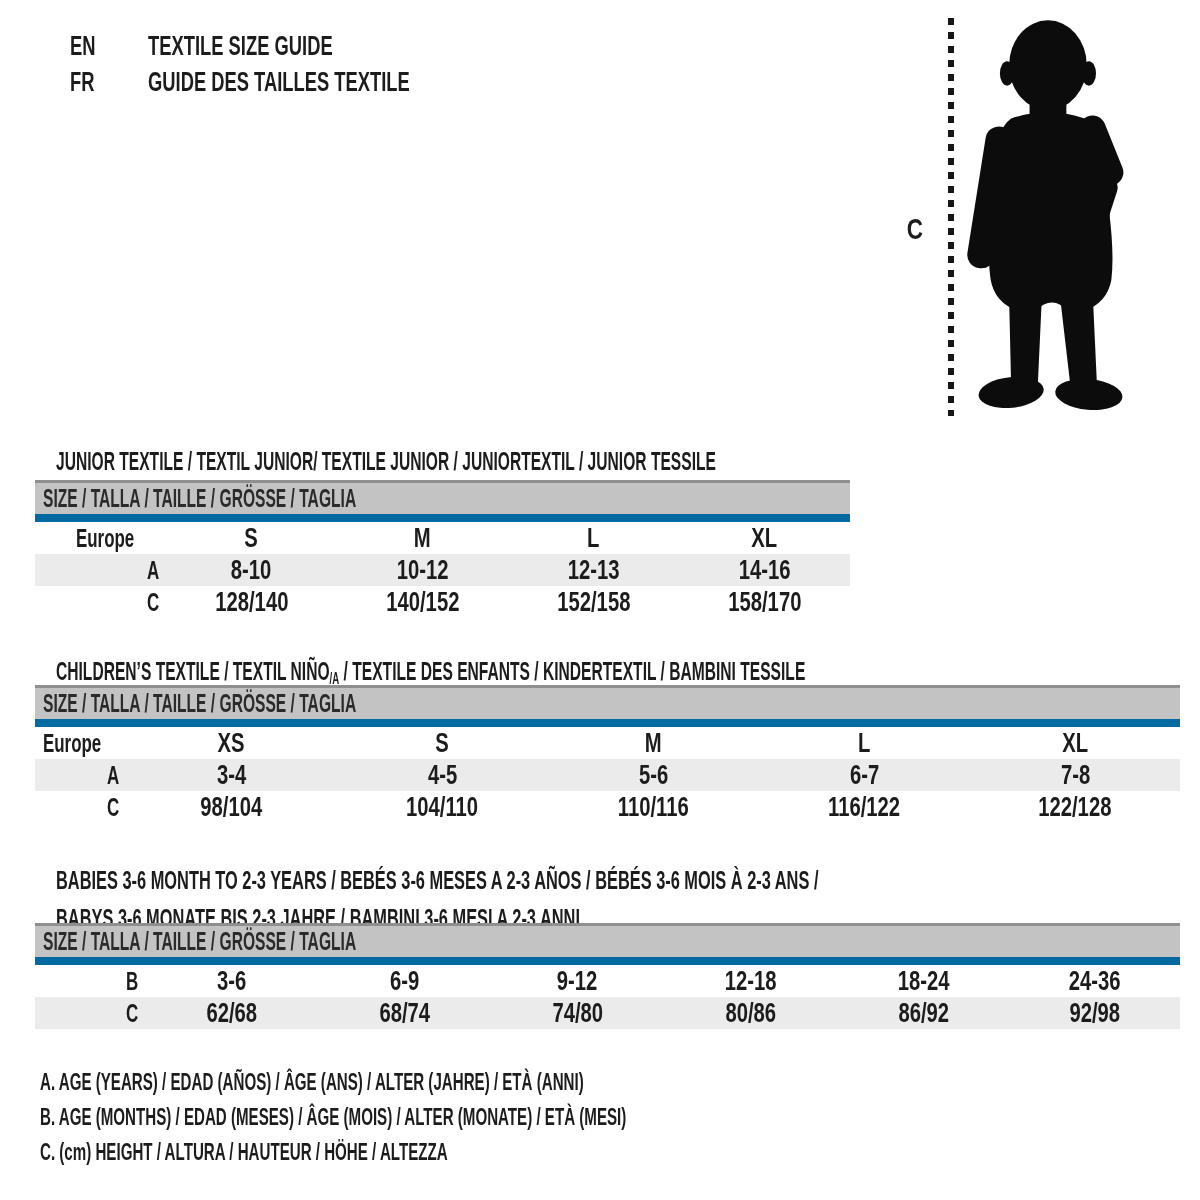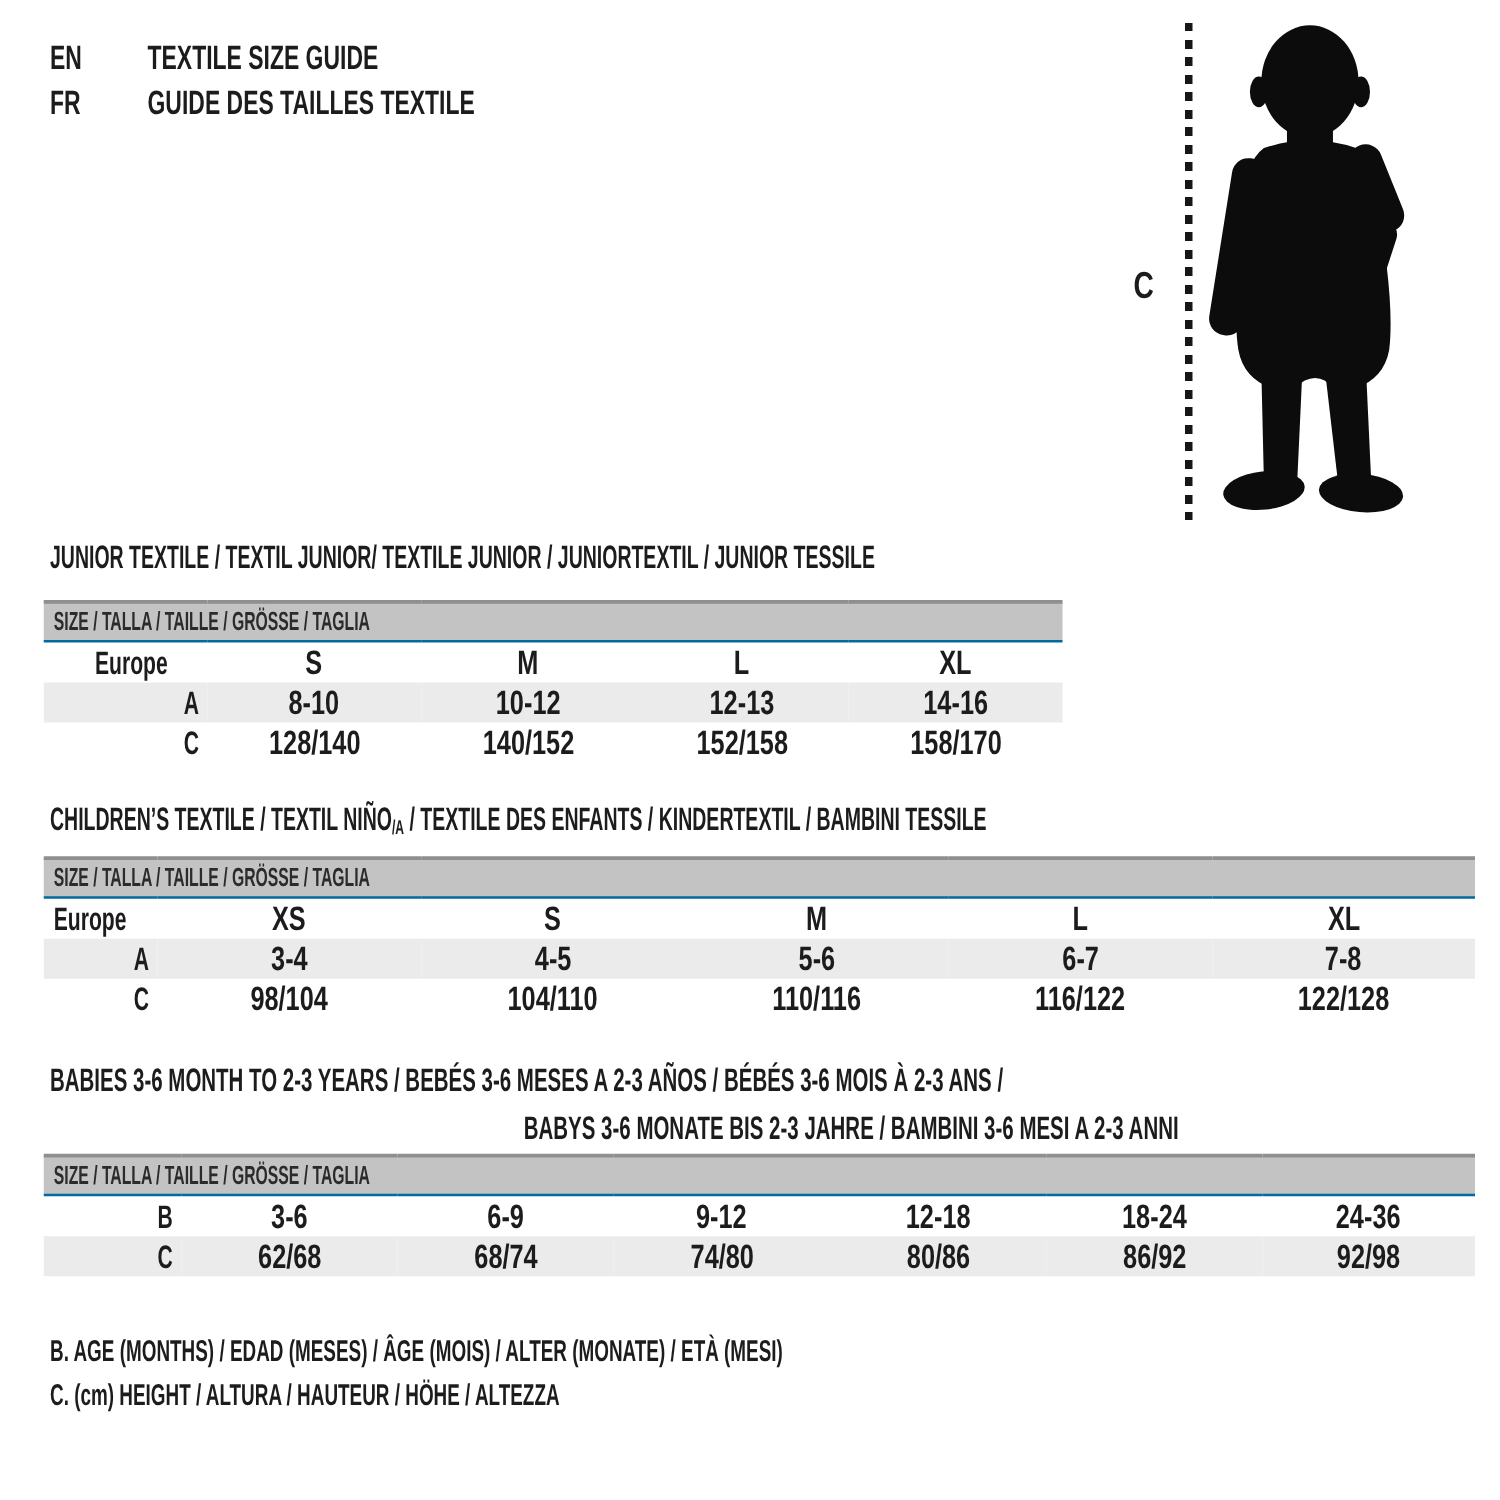--- a/index.html
+++ b/index.html
@@ -17,47 +17,47 @@
   .sxl { display:inline-block; white-space:nowrap; transform-origin:left center; }
   .k60 { transform:scaleX(.60); }
   .k63 { transform:scaleX(.63); }
   .k65 { transform:scaleX(.65); }
   .k68 { transform:scaleX(.68); }
   .k75 { transform:scaleX(.75); }
 
   
   .lang-block { position:absolute; left:40px; top:28px; }
   .lang-row   { display:flex; align-items:center; height:36px; font-size:27px; }
-  .lang-code  { width:78px; flex:0 0 78px; }
+  .lang-code  { width:78px; flex:0 0 78px;margin-left:30px; }
 
   
   .measure-line {
     position:absolute; left:948px; top:18px; width:6px; height:398px;
     background:repeating-linear-gradient(to bottom,#161616 0 7px, transparent 7px 14px);
   }
   .measure-label { position:absolute; left:904px; top:212px; font-size:30px; }
   .baby-svg { position:absolute; left:958px; top:12px; }
 
   
-  .tbl-title { position:absolute; left:40px; margin:0; font-size:26px; font-weight:bold; line-height:30px;text-align:right; }
+  .tbl-title { position:absolute; left:40px; margin:16px; font-size:26px; font-weight:bold; line-height:30px; }
   .tbl-title.two-line { line-height:38px; }
   .title-sub { font-size:0.62em; vertical-align:-0.22em; }
 
   
   table.tbl { position:absolute; left:35px; border-collapse:collapse; table-layout:fixed; }
   .tbl td { height:32px; padding:0; font-size:27px; text-align:center; vertical-align:middle; }
   .tbl td.lbl { text-align:right; padding-left:8px; font-size:26px; }
   .tbl tr.shaded td { background:#ebebeb; }
   .tbl tr.size-head td {
     background:#c3c3c3;
     border-top:3px solid #8f8f8f;
-    border-bottom:2px solid #0369a1;
+    border-bottom:8px solid #0369a1;
     height:29px;
     text-align:left; padding-left:8px;
-    font-size:21px; color:#2b2b2b;
+    font-size:26px; color:#2b2b2b;
   }
 
   
   .legend { position:absolute; left:40px; top:1064px; font-size:24px; }
   .legend-line { height:35px; line-height:35px; }
 </style>
 </head>
 <body>
 
 <section class="lang-block">
@@ -208,15 +208,16 @@
     <td><span class="sx k75">68/74</span></td>
     <td><span class="sx k75">74/80</span></td>
     <td><span class="sx k75">80/86</span></td>
     <td><span class="sx k75">86/92</span></td>
     <td><span class="sx k75">92/98</span></td>
   </tr>
   </tbody>
 </table>
 
 <section class="legend">
+  <div class="legend-line"><span class="sxl k63">A. AGE (YEARS) / EDAD (AÑOS) / ÂGE (ANS) / ALTER (JAHRE) / ETÀ (ANNI)</span></div>
   <div class="legend-line"><span class="sxl k63">B. AGE (MONTHS) / EDAD (MESES) / ÂGE (MOIS) / ALTER (MONATE) / ETÀ (MESI)</span></div>
   <div class="legend-line"><span class="sxl k63">C. (cm) HEIGHT / ALTURA / HAUTEUR / HÖHE / ALTEZZA</span></div>
 </section>
 
 </body></html>

